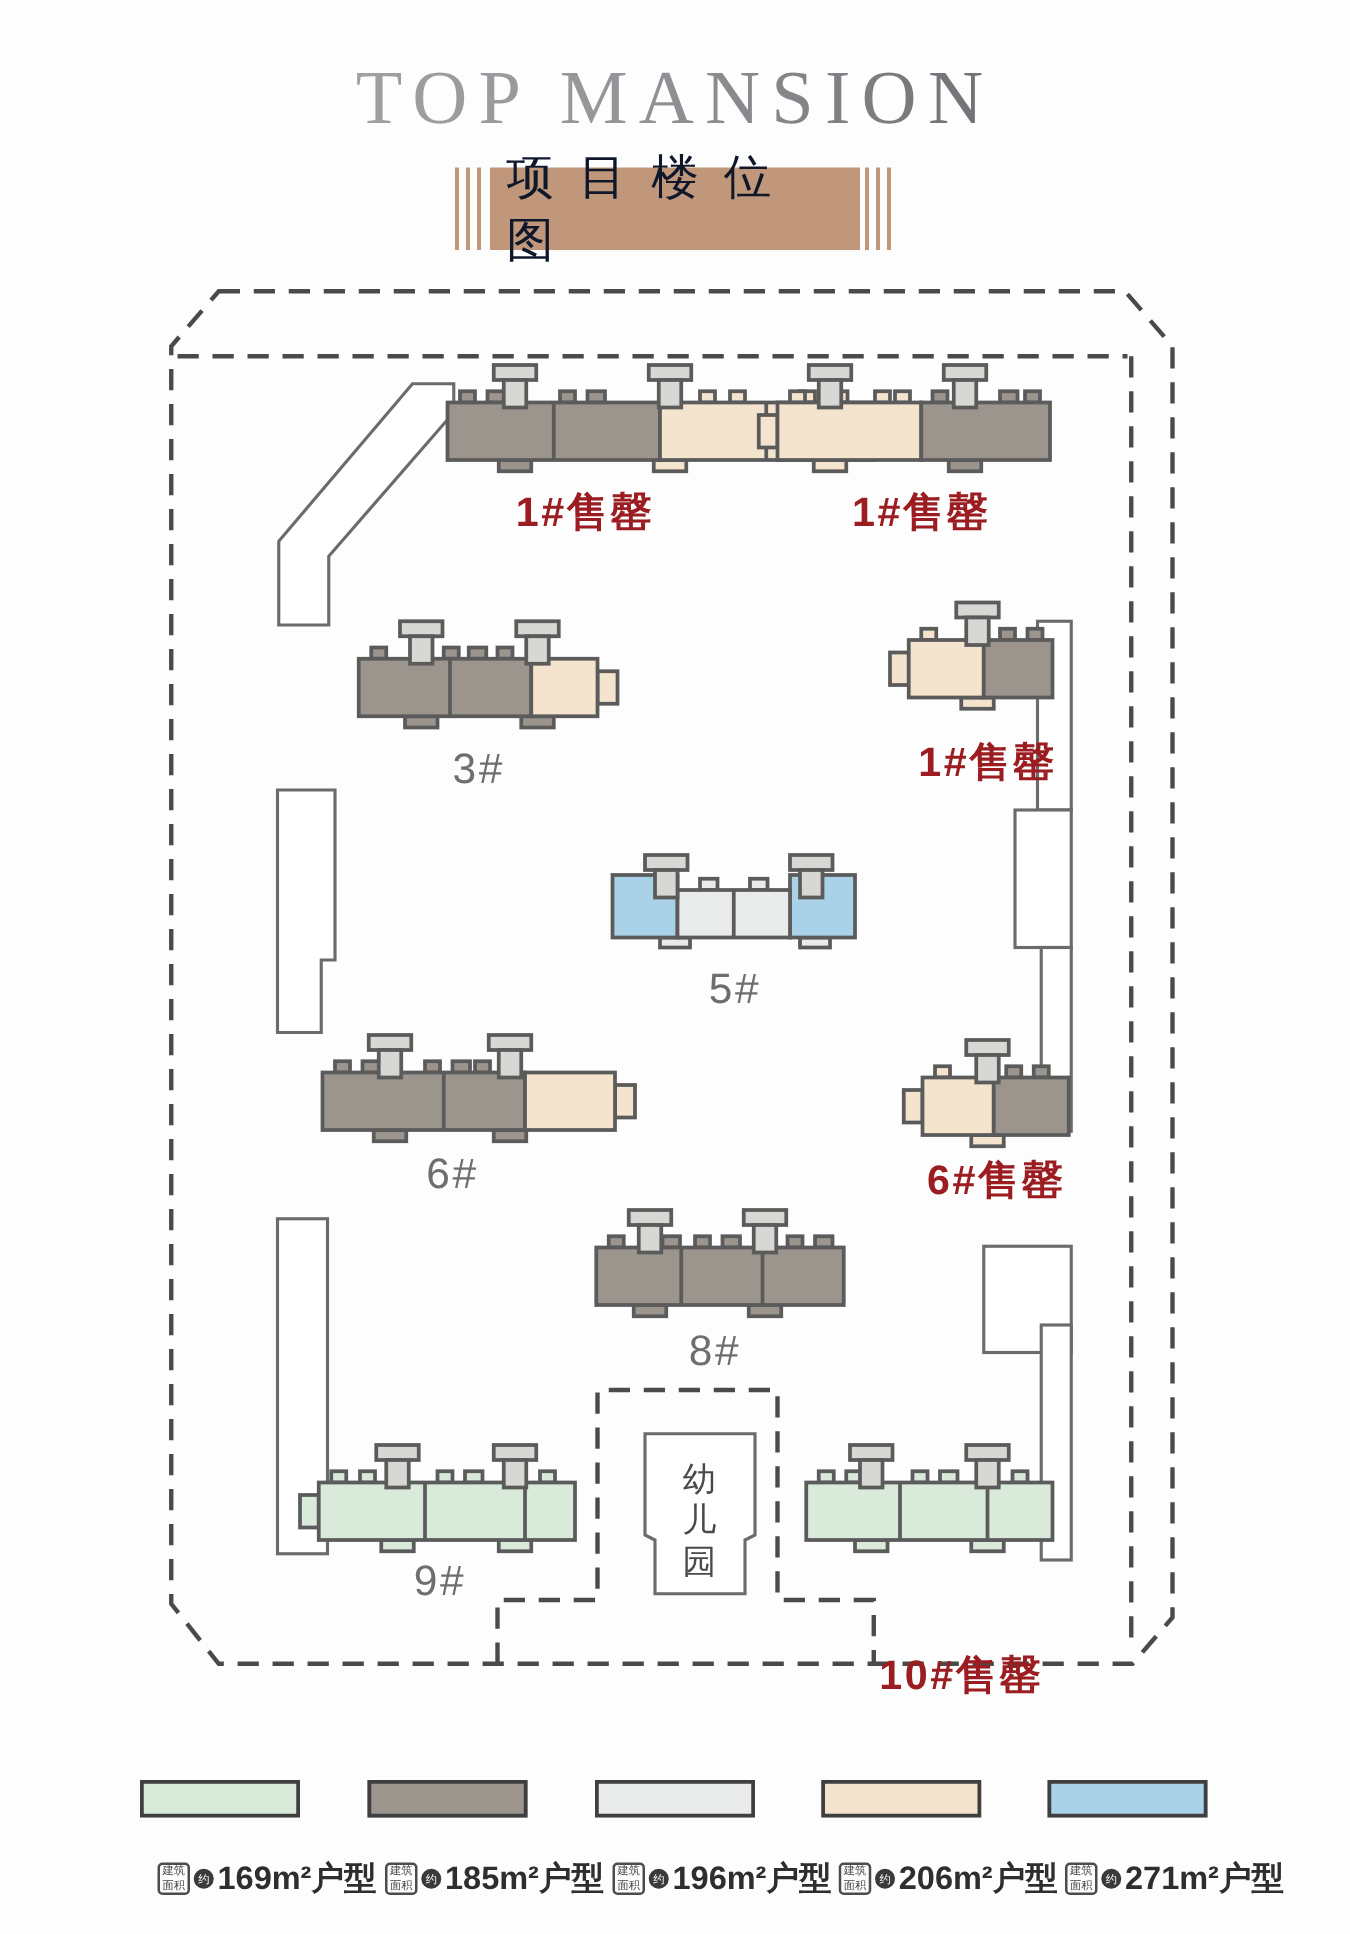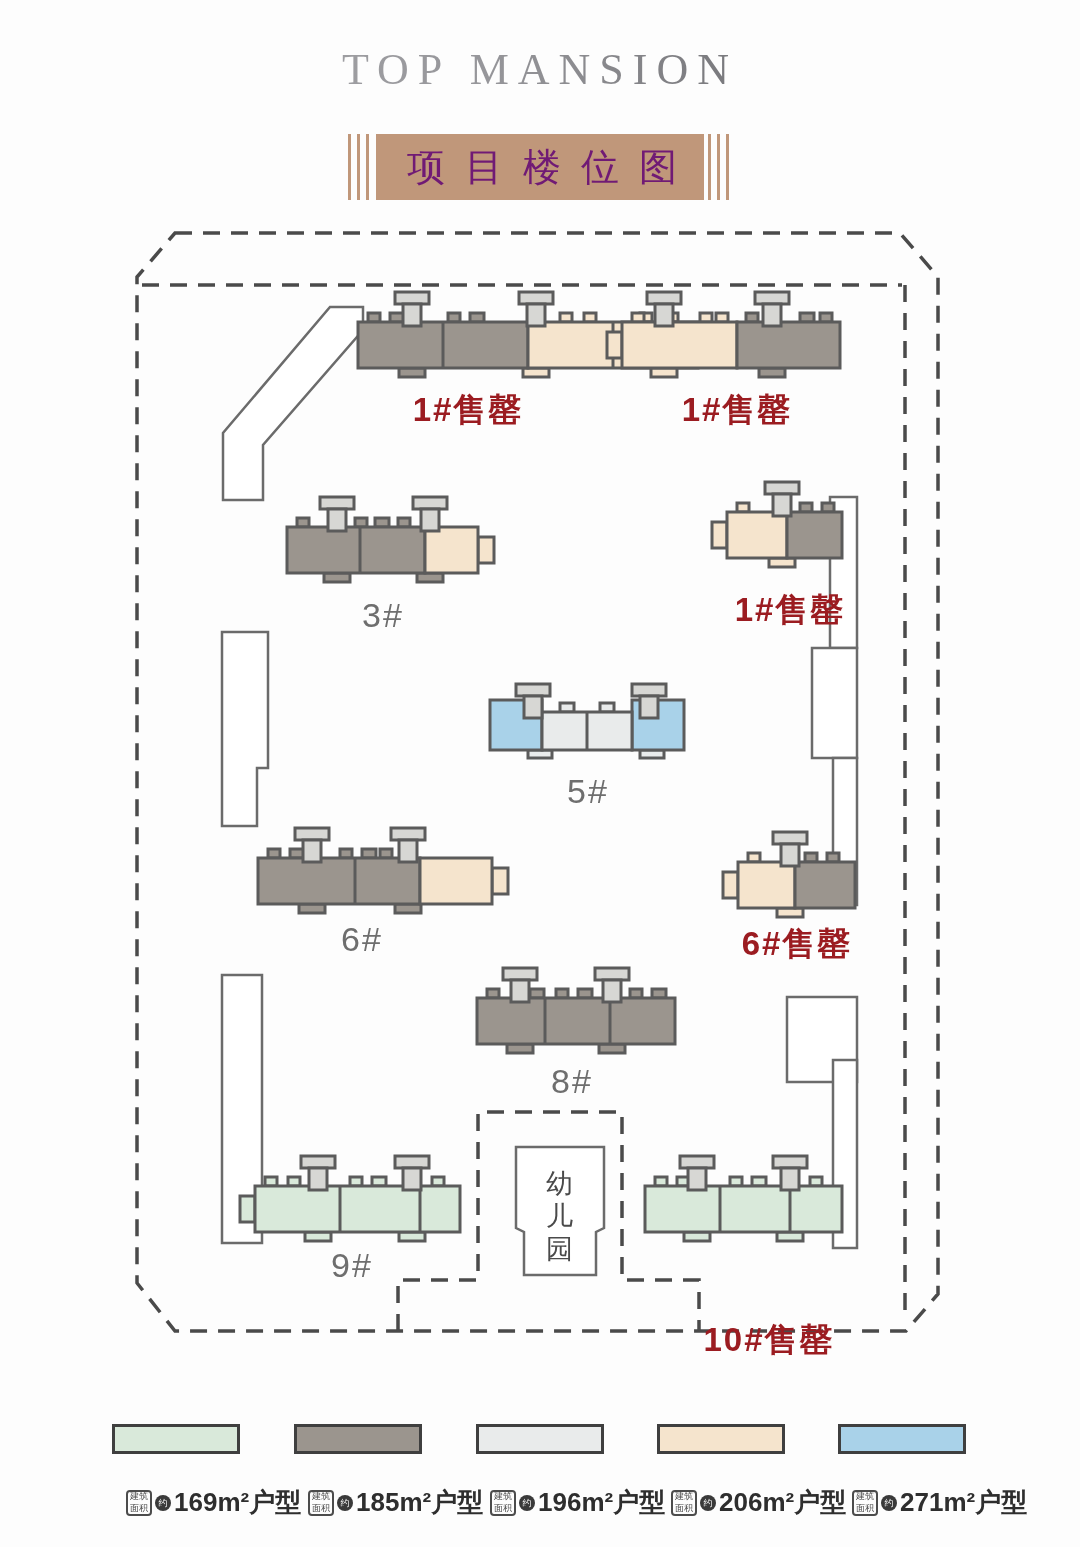--- a/index.html
+++ b/index.html
@@ -4,40 +4,40 @@
 <style>
   html,body{margin:0;padding:0;background:#ffffff;}
   .page{
     position:relative;width:1080px;height:1547px;overflow:hidden;
     background:#fdfdfd;font-family:"Liberation Sans",sans-serif;
   }
   
   .title{
     position:absolute;top:44px;left:0;width:100%;margin:0;
     text-align:center;font-family:"Liberation Serif",serif;
-    font-size:44px;font-weight:400;letter-spacing:9px;color:#87878b;
+    font-size:61px;font-weight:400;letter-spacing:9px;color:#87878b;
   }
   @supports ((-webkit-background-clip:text) or (background-clip:text)){
     .title{
       background:linear-gradient(to right,#aeaeb1 0%,#96969a 45%,#515155 100%);
       -webkit-background-clip:text;background-clip:text;color:transparent;
     }
   }
   .subtitle-row{
     position:absolute;top:134px;left:0;width:100%;height:66px;
     display:flex;justify-content:center;align-items:center;gap:4px;
   }
   .stripes{
     width:24px;height:66px;
     background:repeating-linear-gradient(to right,var(--tan) 0 3px,transparent 3px 9px);
   }
   .subtitle-box{
-    width:328px;height:66px;background:var(--tan);color:#701a75;
+    width:296px;height:66px;background:var(--tan);color:#0f172a;
     font-size:38px;letter-spacing:20px;display:flex;align-items:center;
-    justify-content:center;padding-left:24px;box-sizing:border-box;
+    justify-content:center;padding-left:13px;box-sizing:border-box;
   }
   
   .plan{position:absolute;left:0;top:0;width:1080px;height:1547px;}
   .bld-label{
     position:absolute;transform:translateX(-50%);white-space:nowrap;
     font-size:34px;color:var(--gray-label);letter-spacing:2px;
   }
   .bld-label.sold{color:var(--red);font-weight:700;font-size:33px;}
   .kg-label{
     position:absolute;left:546px;top:1168px;width:30px;

